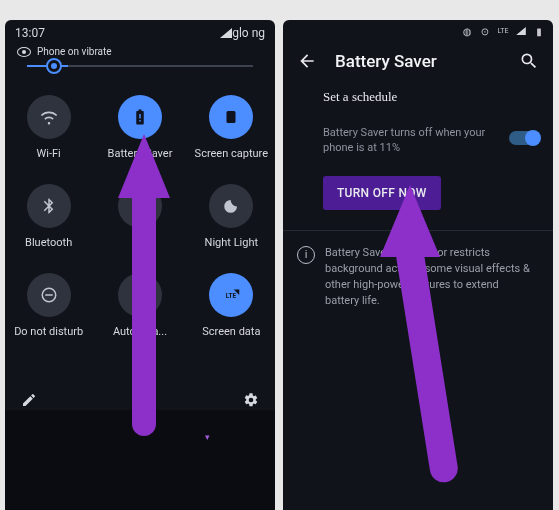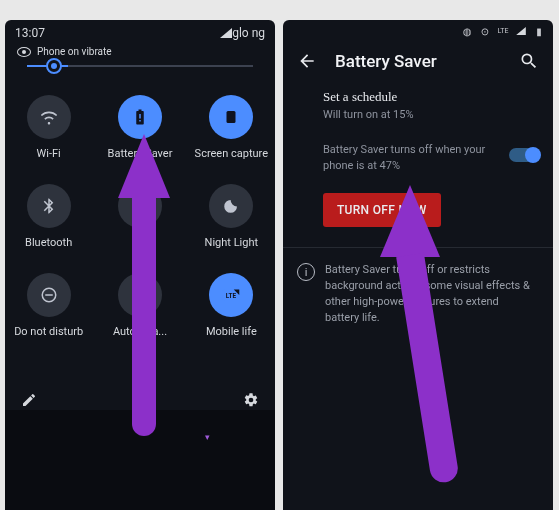--- a/index.html
+++ b/index.html
@@ -43,21 +43,21 @@
   .rp-statusbar .ic { width:12px; height:12px; display:inline-flex; align-items:center; justify-content:center; }
   .rp-header { display:flex; align-items:center; gap:18px; padding:14px 14px 18px 14px; }
   .rp-title { color:#f2f3f6; font-size:17px; font-weight:500; flex:1; }
   .back-arrow { color:#e6e8ec; }
   .rp-body { padding:0 18px 0 40px; color:#dfe2e8; }
   .rp-section { margin-bottom:20px; position:relative; }
   .rp-h { color:#e9ebef; font-size:13px;font-family:Liberation Serif, serif; }
   .rp-sub { color:#8e939e; font-size:11px; line-height:1.4; margin-top:2px; max-width:180px;}
   .toggle { position:absolute; right:-4px; top:6px; width:30px; height:14px; border-radius:8px; background:#2f5c86; }
   .toggle-knob { position:absolute; width:16px; height:16px; border-radius:50%; background:#4c8dff; top:-1px; right:-2px; }
-  .rp-btn { display:inline-block; background:#b91c1c; color:#e9ebef; font-size:12px; font-weight:500; padding:10px 14px; border-radius:3px; letter-spacing:.3px; }
+  .rp-btn { display:inline-block; background:#4c1d95; color:#e9ebef; font-size:12px; font-weight:500; padding:10px 14px; border-radius:3px; letter-spacing:.3px; }
   .divider { height:1px; background:#262a32; margin:16px 0 14px 0; }
   .info-row { display:flex; gap:10px; padding:0 18px 0 14px; }
   .info-ic { width:18px; height:18px; border:1.5px solid #b8bcc5; border-radius:50%; color:#b8bcc5; font-size:11px; display:flex; align-items:center; justify-content:center; margin-top:1px; flex-shrink:0;}
   .info-text { color:#9a9fa9; font-size:11px; line-height:1.45; }
 
   .arrow { position:absolute; pointer-events:none; }
   .arrow-stem { position:absolute; background:#8c30c9; }
   .arrow-head { position:absolute; width:0; height:0; }
 
   
@@ -183,21 +183,21 @@
       <div class="tile">
         <div class="tile-circle active">
           <span class="icn">
             <svg width="22" height="22" viewBox="0 0 24 24">
               <rect x="3" y="6" width="18" height="12" rx="2" fill="#4c8dff"></rect>
               <text x="12" y="15" font-size="7" fill="#0f1320" text-anchor="middle" font-weight="bold">LTE</text>
               <path d="M15 6 L21 6 L21 12 Z" fill="#0f1320"></path>
             </svg>
           </span>
         </div>
-        <div class="tile-label">Mobile life</div>
+        <div class="tile-label">Screen data</div>
       </div>
     </div>
 
   <div class="lp-footer">
     <span style="color:#d6d9de;">
       <svg width="16" height="16" viewBox="0 0 24 24" fill="currentColor">
           <path d="M3 17.25V21h3.75l11-11.03-3.75-3.75L3 17.25zM20.71 7.04a1 1 0 0 0 0-1.41l-2.34-2.34a1 1 0 0 0-1.41 0l-1.83 1.83 3.75 3.75 1.83-1.83z"></path>
         </svg>
     </span>
     <div class="dots-nav">
@@ -231,24 +231,23 @@
     <span class="rp-title">Battery Saver</span>
     <span style="color:#e6e8ec;">
       <svg width="20" height="20" viewBox="0 0 24 24" fill="currentColor">
           <path d="M15.5 14h-.79l-.28-.27a6.471 6.471 0 0 0 1.57-4.23 6.5 6.5 0 1 0-6.5 6.5c1.61 0 3.09-.59 4.23-1.57l.27.28v.79l5 4.99L20.49 19l-4.99-5zm-6 0C7.01 14 5 11.99 5 9.5S7.01 5 9.5 5 14 7.01 14 9.5 11.99 14 9.5 14z"></path>
         </svg>
     </span>
   </div>
   <div class="rp-body">
     <div class="rp-section">
       <div class="rp-h">Set a schedule</div>
-      <div class="rp-sub">Will turn on at 15%</div>
     </div>
     <div class="rp-section">
-      <div class="rp-sub">Battery Saver turns off when your phone is at 47%</div>
+      <div class="rp-sub">Battery Saver turns off when your phone is at 11%</div>
       <div class="toggle">
           <div class="toggle-knob"></div>
         </div>
     </div>
     <div class="rp-section">
       <span class="rp-btn">TURN OFF NOW</span>
     </div>
   </div>
   <div class="divider"></div>
   <div class="info-row">

